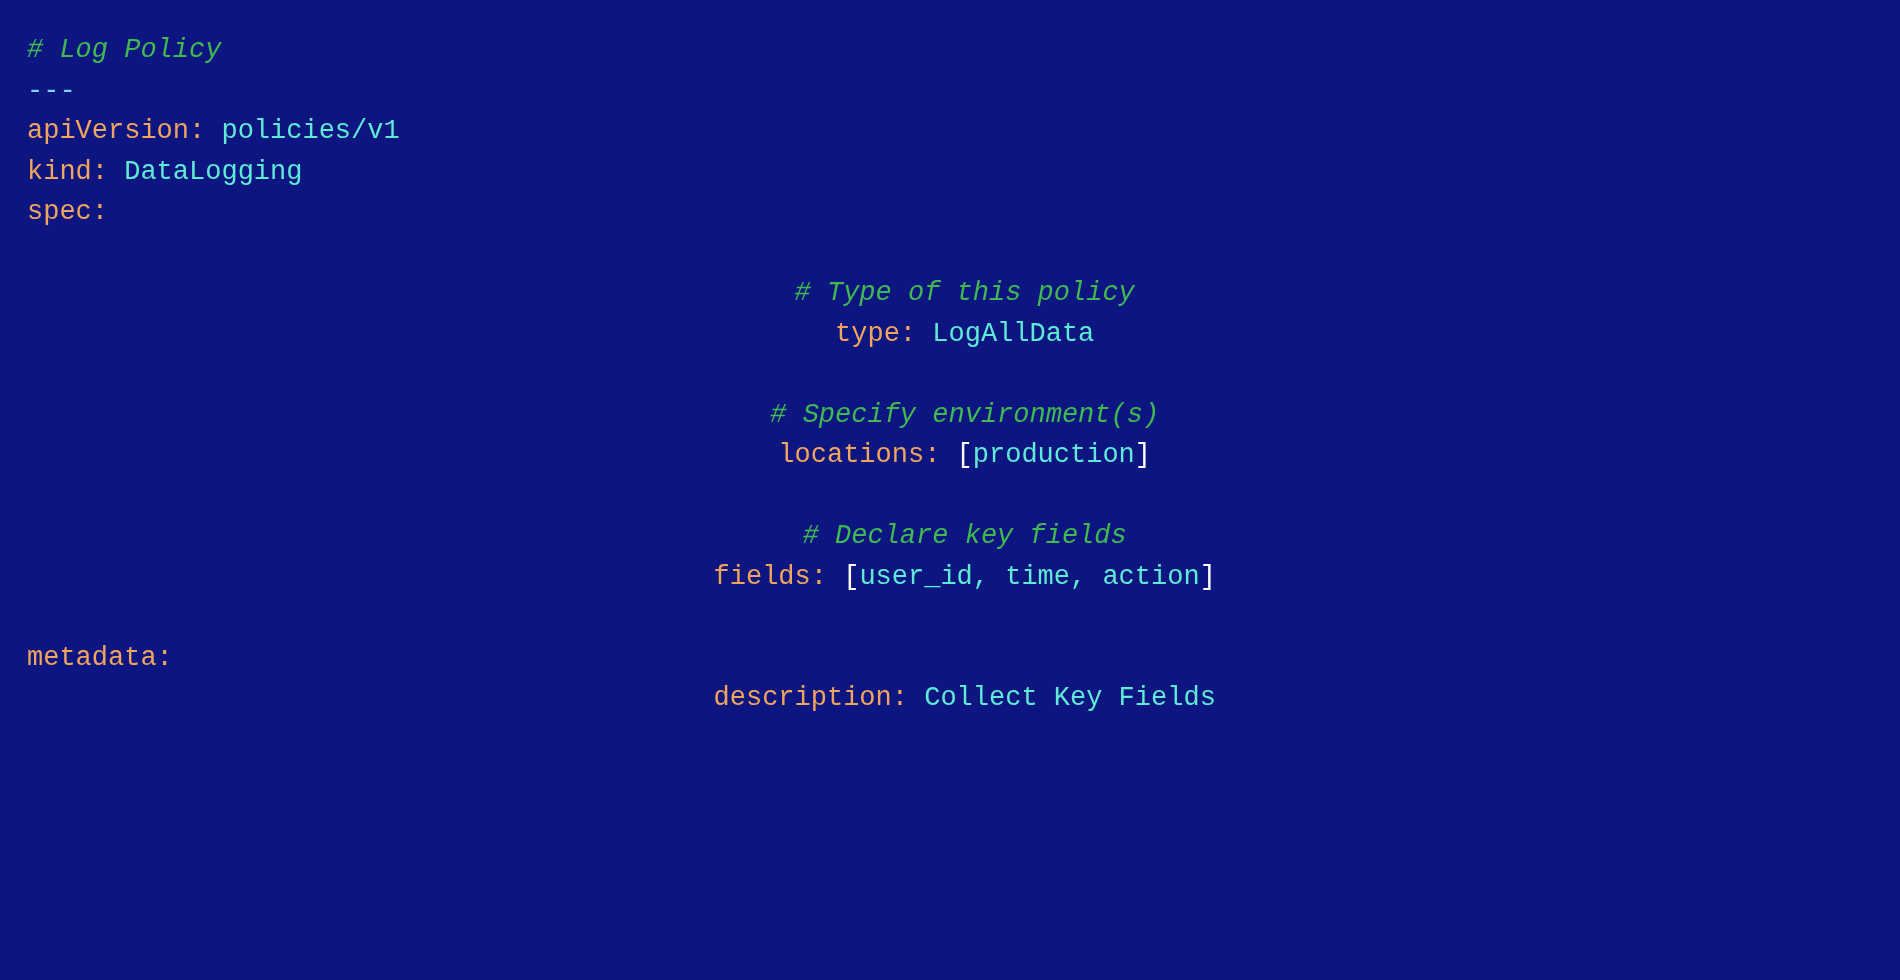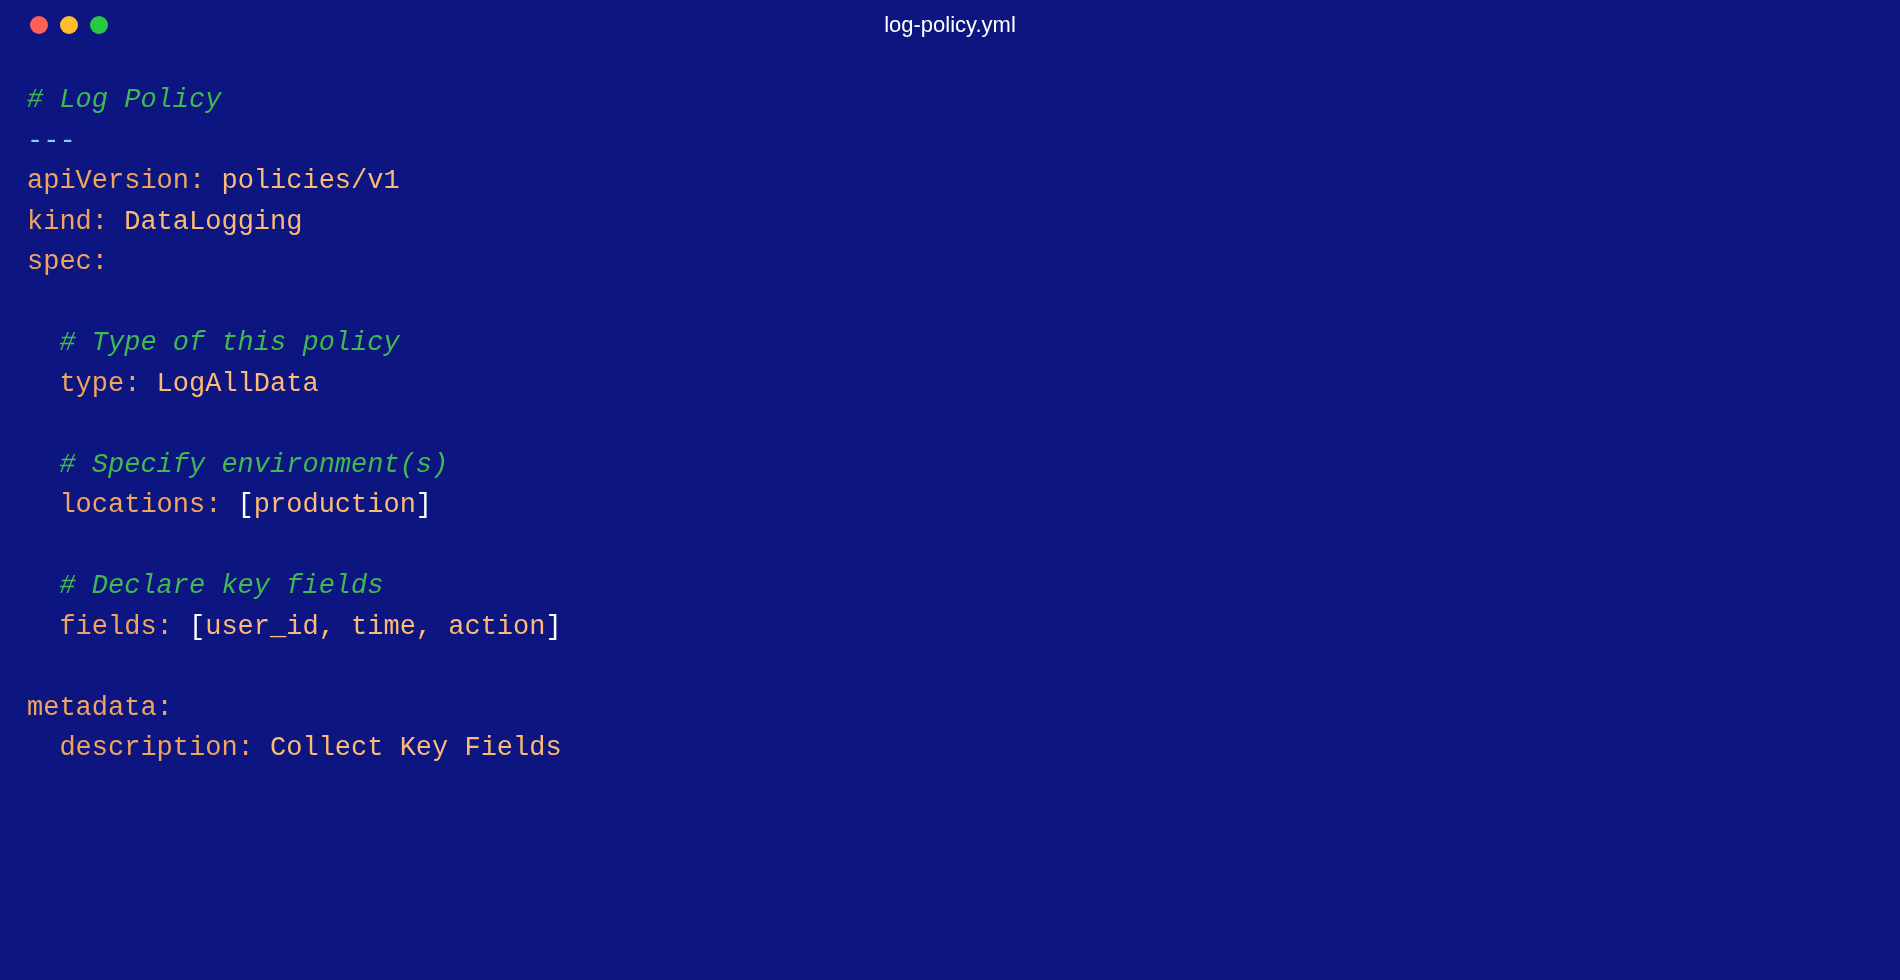--- a/index.html
+++ b/index.html
@@ -59,39 +59,32 @@
       color: #3fb950;
       font-style: italic;
     }
     .doc-sep {
       color: #7dd3fc;
     }
     .key {
       color: #f0a45d;
     }
     .value {
-      color: #fdba74;
+      color: #5eead4;
     }
     .bracket {
       color: #ffffff;
     }
     .line {
       display: block;
     }
     .indent-1 {
       padding-left: 2ch;
+      text-align: center;
     }
   </style>
 </head>
 <body>
 
 <div class="window">
-  <div class="titlebar">
-    <div class="traffic-lights">
-      <div class="traffic-light traffic-red"></div>
-      <div class="traffic-light traffic-yellow"></div>
-      <div class="traffic-light traffic-green"></div>
-    </div>
-    <div class="title">log-policy.yml</div>
-  </div>
 
   <div class="code-area"><span class="line"><span class="comment"># Log Policy</span></span><span class="line"><span class="doc-sep">---</span></span><span class="line"><span class="key">apiVersion:</span><span class="value"> policies/v1</span></span><span class="line"><span class="key">kind:</span><span class="value"> DataLogging</span></span><span class="line"><span class="key">spec:</span></span><span class="line"> </span><span class="line indent-1"><span class="comment"># Type of this policy</span></span><span class="line indent-1"><span class="key">type:</span><span class="value"> LogAllData</span></span><span class="line"> </span><span class="line indent-1"><span class="comment"># Specify environment(s)</span></span><span class="line indent-1"><span class="key">locations:</span><span class="bracket"> [</span><span class="value">production</span><span class="bracket">]</span></span><span class="line"> </span><span class="line indent-1"><span class="comment"># Declare key fields</span></span><span class="line indent-1"><span class="key">fields:</span><span class="bracket"> [</span><span class="value">user_id</span><span class="value">, </span><span class="value">time</span><span class="value">, </span><span class="value">action</span><span class="bracket">]</span></span><span class="line"> </span><span class="line"><span class="key">metadata:</span></span><span class="line indent-1"><span class="key">description:</span><span class="value"> Collect Key Fields</span></span></div>
 </div>
 
 </body></html>

